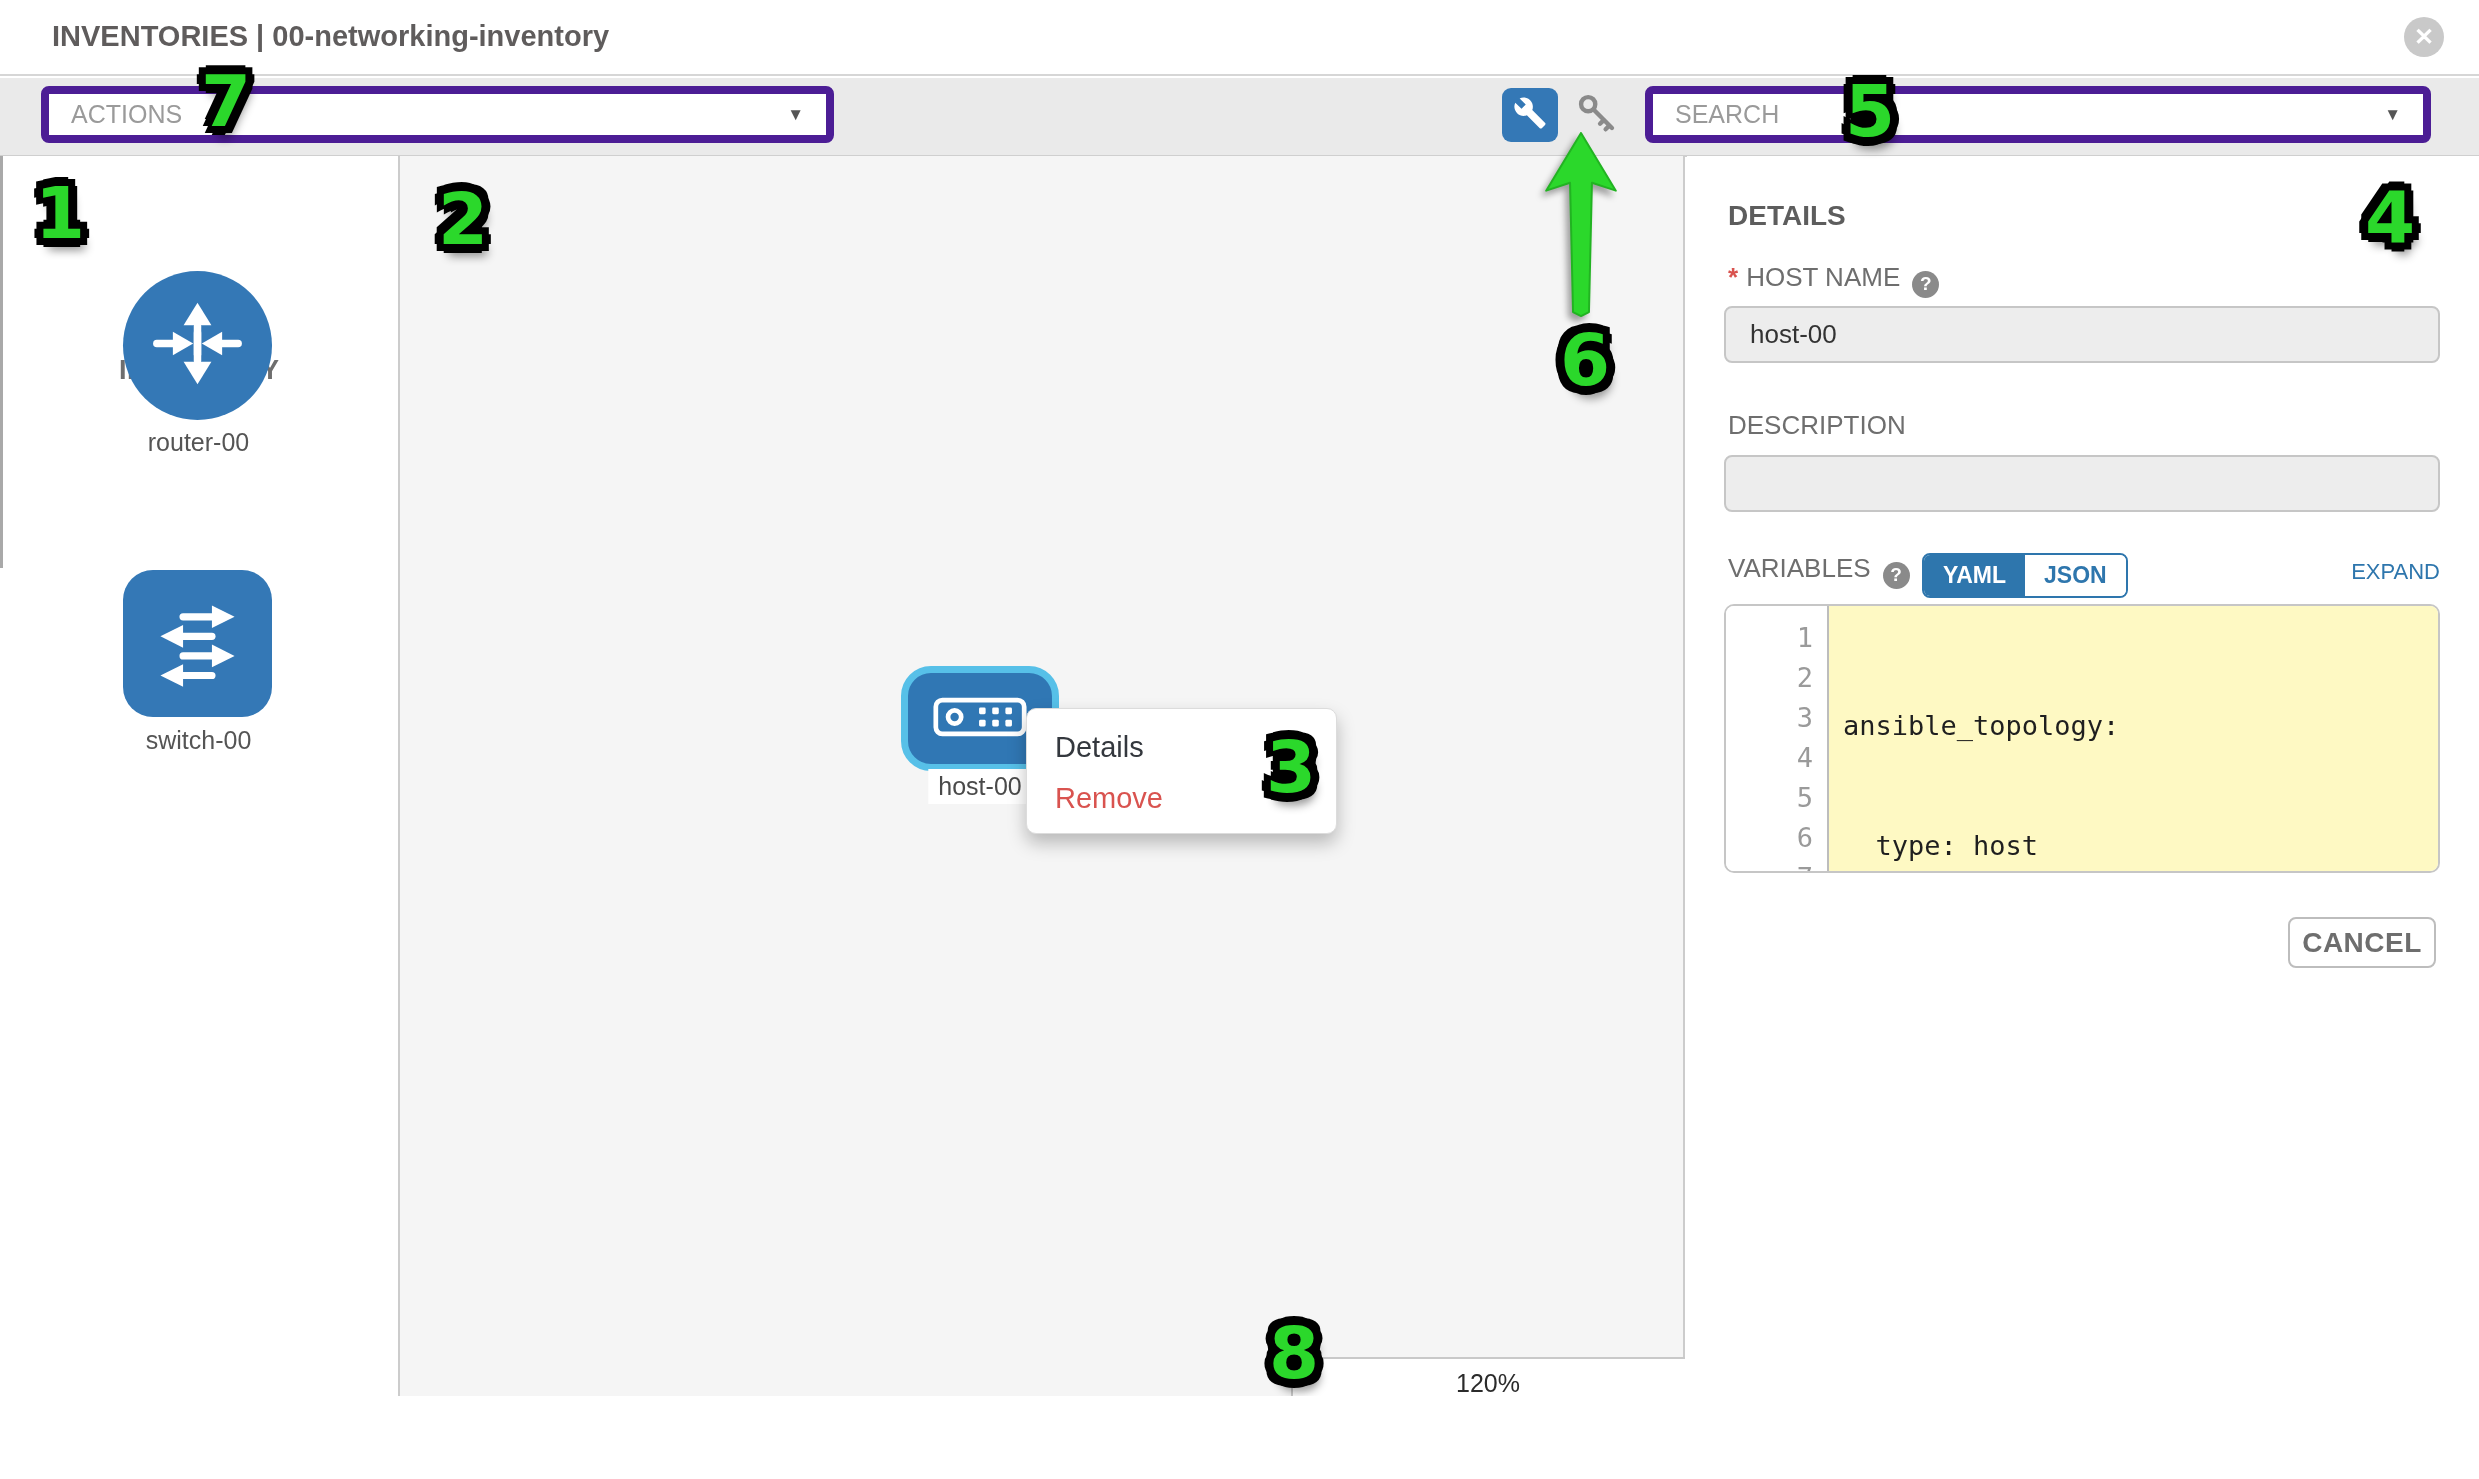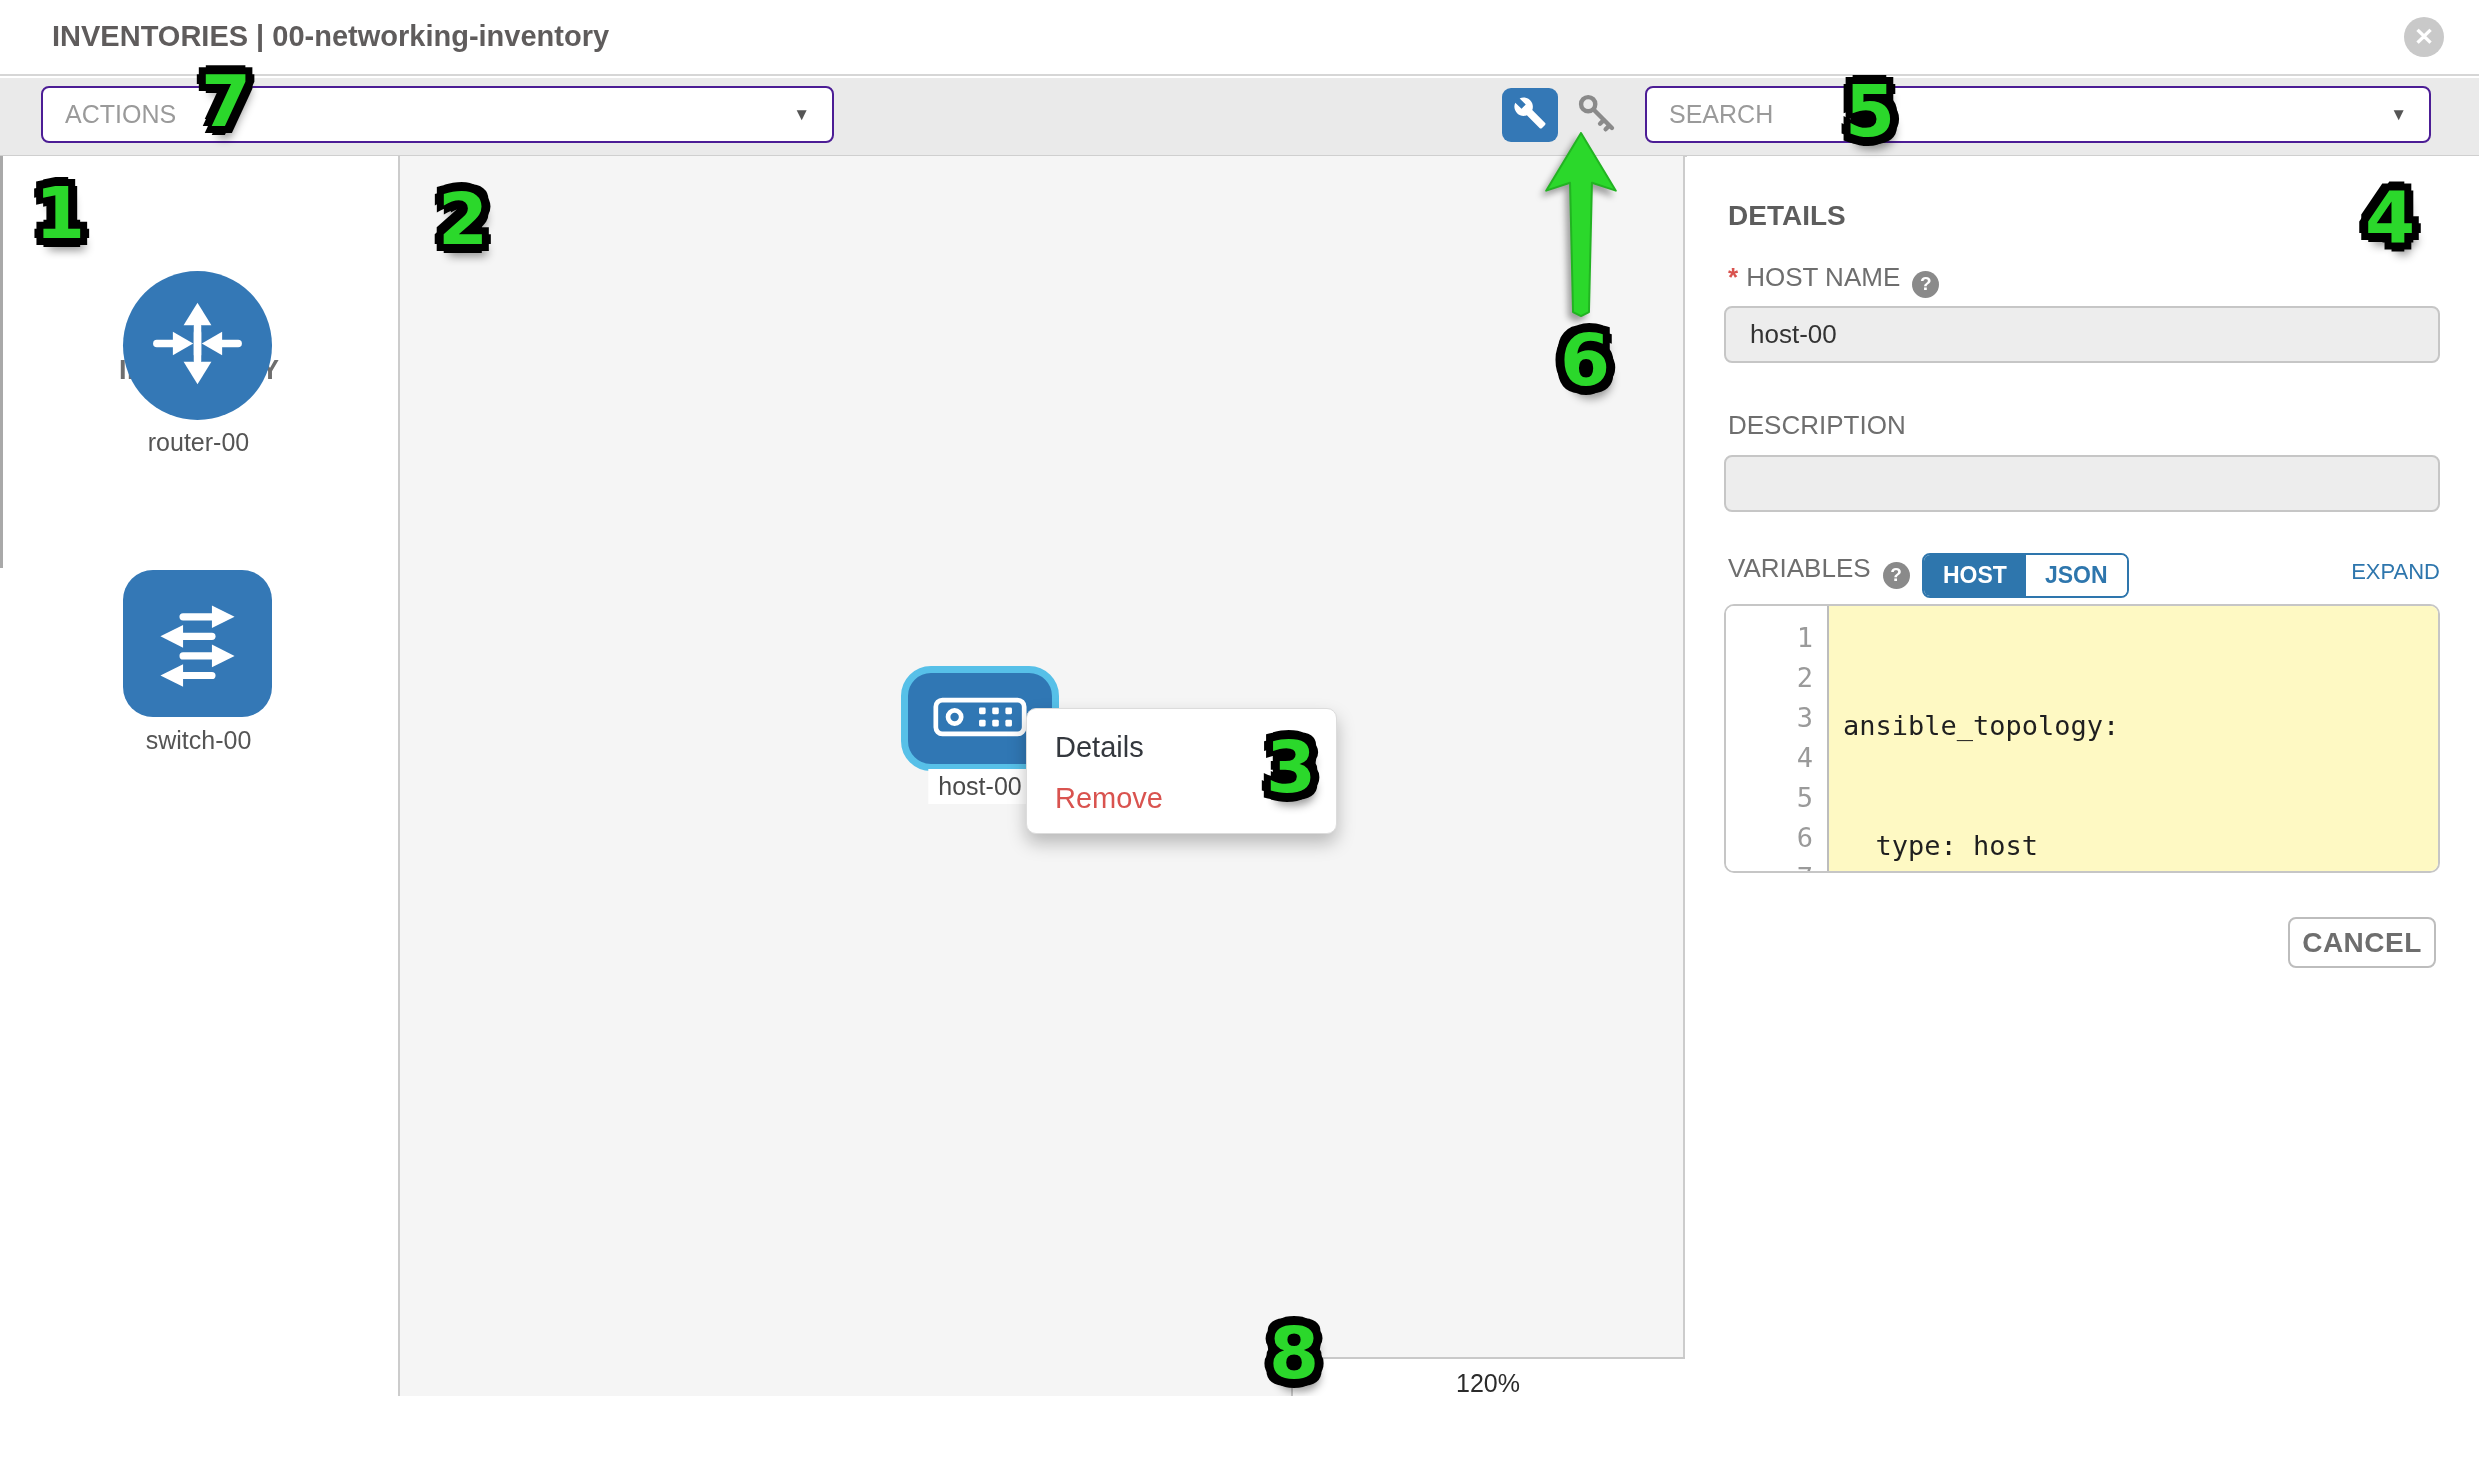--- a/index.html
+++ b/index.html
@@ -8,21 +8,21 @@
     position:relative; width:2480px; height:1396px; overflow:hidden;
     background:#fff; font-family:"Liberation Sans", sans-serif;
   }
   
   .header { position:absolute; left:0; top:0; width:2480px; height:76px; background:#fff; border-bottom:2px solid #d6d6d6; }
   .header-title { position:absolute; left:52px; top:20px; font-size:29px; font-weight:700; color:#5f5c5c; }
   .close-btn { position:absolute; right:36px; top:17px; width:40px; height:40px; border-radius:50%;
     background:#c9c9c9; color:#fff; font-size:24px; font-weight:700; display:flex; align-items:center; justify-content:center; cursor:pointer; }
   
   .toolbar { position:absolute; left:0; top:78px; width:2480px; height:79px; background:#eaeaea; border-bottom:2px solid #cfcfcf; }
-  .combo { position:absolute; height:57px; background:#fff; border:2px solid #4c1d95; border-radius:8px;
+  .combo { position:absolute; height:57px; background:#fff; border:8px solid #4c1d95; border-radius:8px;
     display:flex; align-items:center; padding:0 22px; color:#9a9a9a; font-size:25px; }
   .combo .caret { margin-left:auto; color:#555; font-size:17px; }
   .combo-actions { left:41px; top:8px; width:793px; }
   .combo-search  { left:1645px; top:8px; width:786px;gap:36px; }
   .tool-btn { position:absolute; left:1502px; top:10px; width:56px; height:54px; background:#3478b6; border-radius:9px;
     display:flex; align-items:center; justify-content:center; }
   .key-btn { position:absolute; left:1572px; top:13px; width:50px; height:48px; display:flex; align-items:center; justify-content:center; }
   
   .sidebar { position:absolute; left:0; top:156px; width:400px; height:1323px; background:#fff; border-right:2px solid #cccccc; }
   .scroll-hint { position:absolute; left:0; top:156px; width:3px; height:412px; background:#a9a9a9; }
@@ -205,21 +205,21 @@
     <span class="req">*</span><span>HOST NAME</span><span class="help">?</span>
   </div>
   <input class="tb-input" style="top: 306px;" readonly="" value="host-00">
 
   <div class="field-label" style="left:1728px; top:410px;">DESCRIPTION</div>
   <input class="tb-input" style="top: 455px;" readonly="" value="">
 
   <div class="var-row">
     <span class="field-label" style="position:static;">VARIABLES</span><span class="help">?</span>
     <span class="toggle">
-      <span class="seg seg-on">HOST</span>
+      <span class="seg seg-on">YAML</span>
       <span class="seg seg-off">JSON</span>
     </span>
     <span class="expand-link">EXPAND</span>
   </div>
 
   <div class="editor">
     <div class="gutter">
       <div>1</div>
       <div>2</div>
       <div>3</div>

